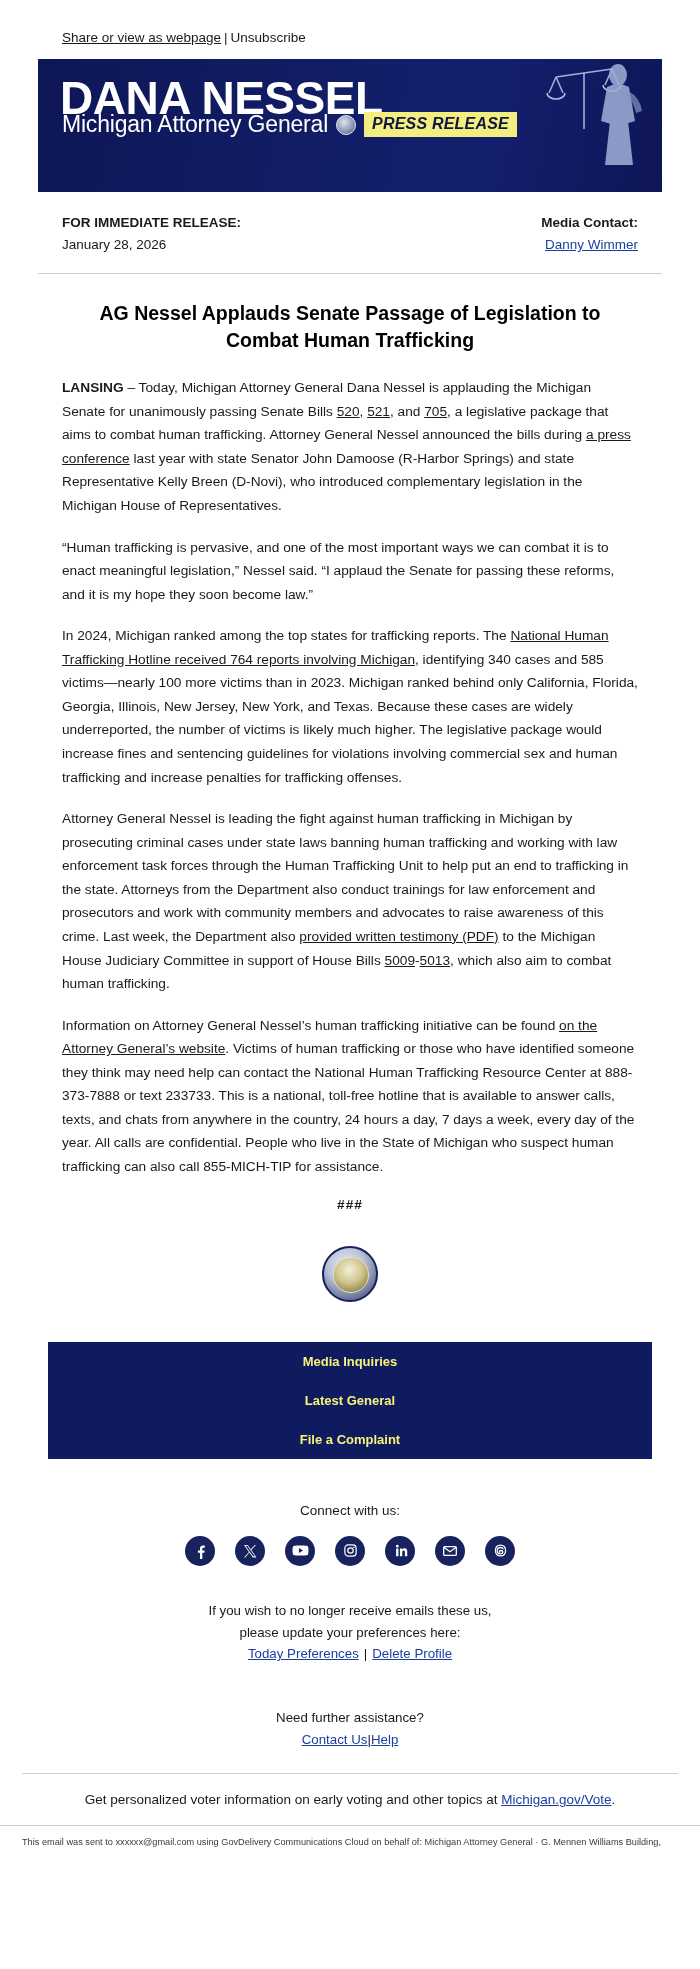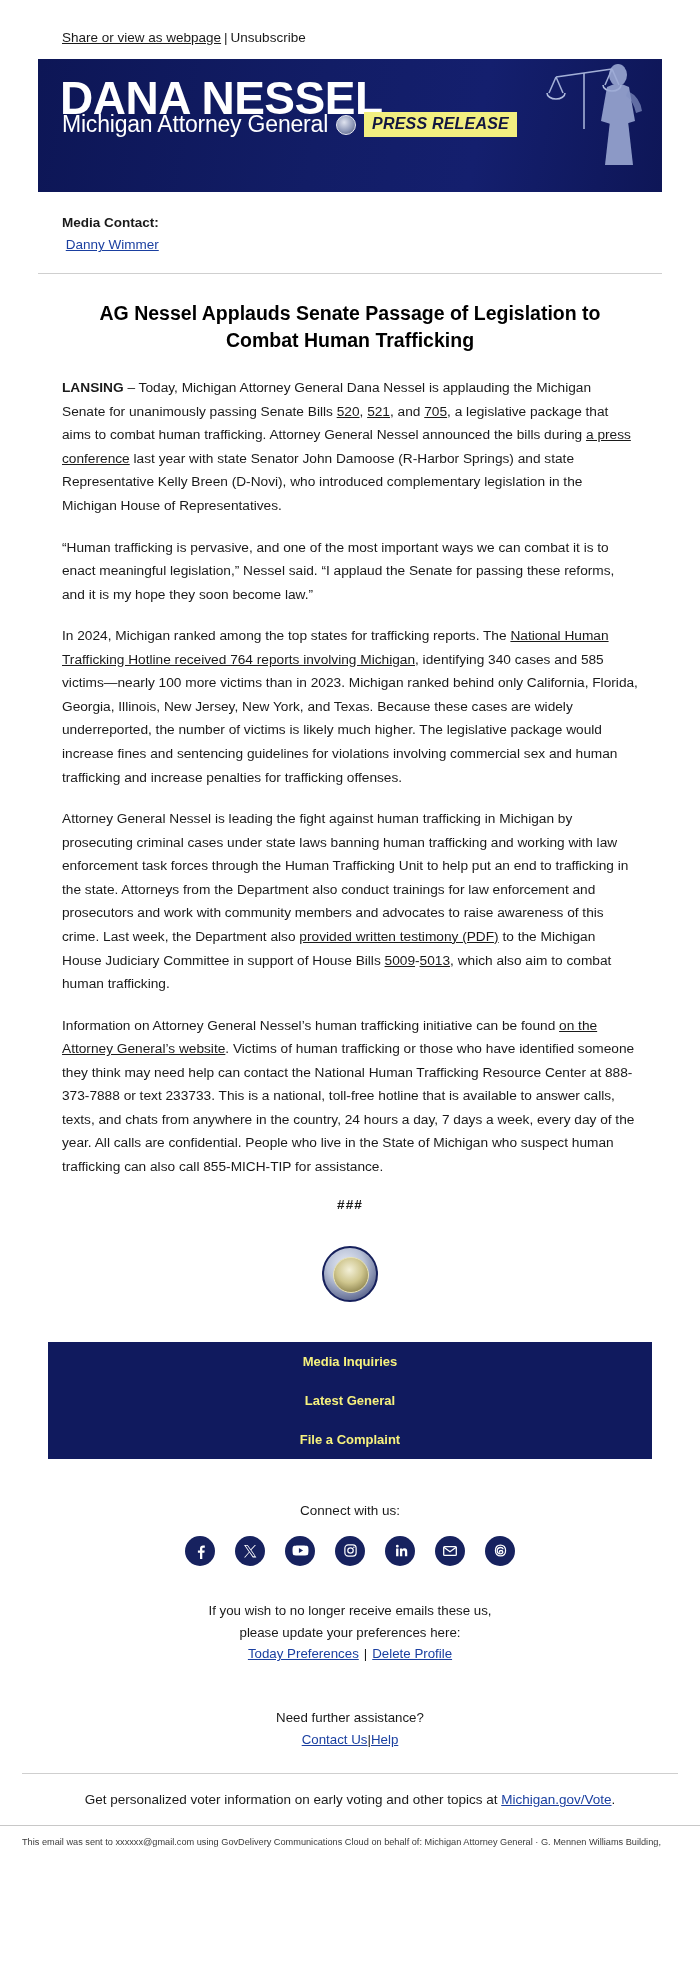--- a/index.html
+++ b/index.html
@@ -207,20 +207,24 @@
       <path d="M73 32 q11 -6 22 0 l6 34 q-17 7 -34 0 z"></path>
       <path d="M76 66 q9 -4 18 0 l5 44 h-28 z"></path>
     </g>
     <g fill="#8e9dcc" opacity="0.7">
       <path d="M94 36 q12 6 14 20 l-6 2 q-3 -13 -10 -17 z"></path>
     </g>
   </svg>
 </div>
 
 <div class="meta">
+  <div>
+    <div class="label">FOR IMMEDIATE RELEASE:</div>
+    <div>January 28, 2026</div>
+  </div>
   <div class="right">
     <div class="label">Media Contact:</div>
     <a href="#">Danny Wimmer</a>
   </div>
 </div>
 
 <hr class="rule">
 
 <h1 class="headline">AG Nessel Applauds Senate Passage of Legislation to Combat Human Trafficking</h1>
 

